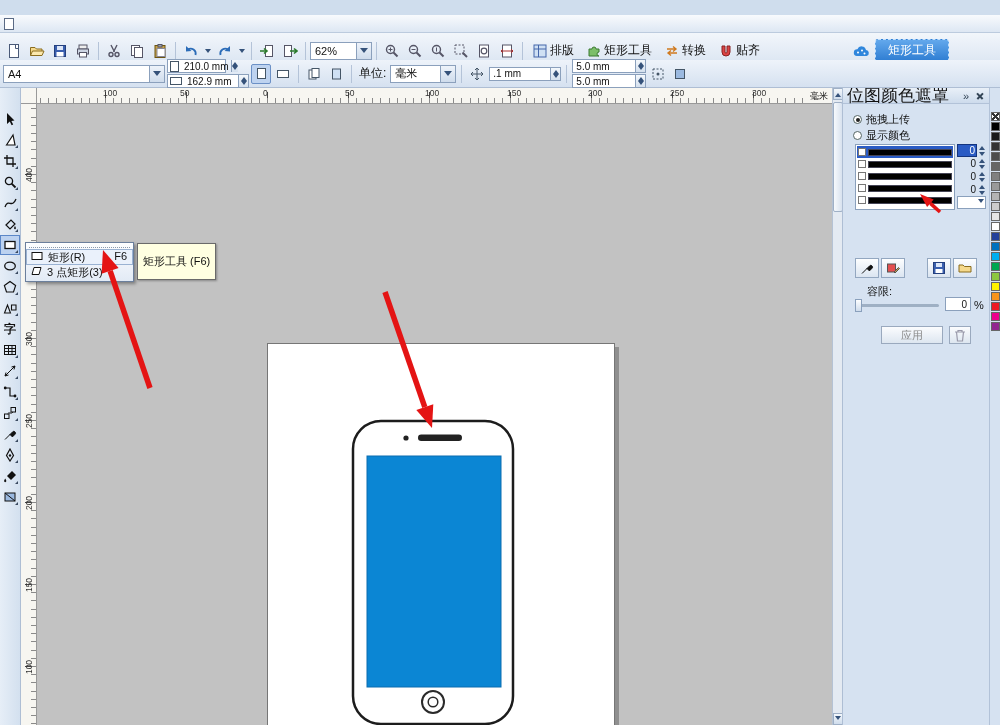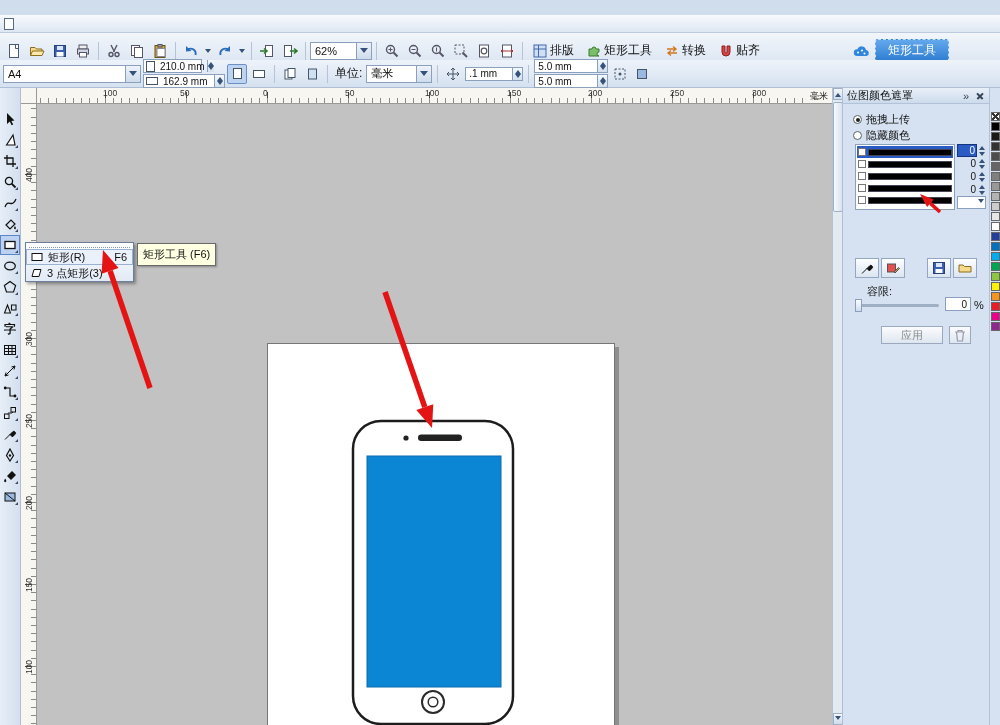--- a/index.html
+++ b/index.html
@@ -72,21 +72,21 @@
   .page{position:absolute;left:230px;top:239px;width:348px;height:520px;background:#fff;border:1px solid #767676;box-shadow:4px 4px 0 #8f8f8f}
 
   .vscroll{position:absolute;left:832px;top:88px;width:10px;bottom:0;background:#e4eaf2;border-left:1px solid #b5c2d4;z-index:3}
   .sarr{position:absolute;left:0;width:10px;height:12px;background:linear-gradient(#f4f8fc,#cfdcec);border:1px solid #9fb0c6;display:flex;align-items:center;justify-content:center}
   .sarr.up{top:0}.sarr.dn{bottom:0}
   .sthumb{position:absolute;left:0;top:14px;width:10px;height:110px;background:linear-gradient(90deg,#f6f9fc,#d8e2ef);border:1px solid #9fb0c6;border-radius:2px}
 
   
   .docker{position:absolute;left:842px;top:88px;width:147px;bottom:0;background:#d6e2f1;border-left:1px solid #aebed4;z-index:3;font-size:11px}
   .dtitle{position:absolute;left:0;top:0;width:100%;height:16px;background:linear-gradient(#e9f0f8,#cddbec);border-bottom:1px solid #b2c2d8;display:flex;align-items:center;padding:0 4px}
-  .dtitle .dlabel{font-size:11px}
+  .dtitle .dlabel{font-size:17px}
   .dchev{margin-left:auto;font-size:11px;color:#345;padding:0 3px}
   .dclose{width:11px;height:11px;position:relative;margin-left:2px}
   .dclose::before,.dclose::after{content:"";position:absolute;left:50%;top:50%;width:8px;height:1.5px;background:#345}
   .dclose::before{transform:translate(-50%,-50%) rotate(45deg)}
   .dclose::after{transform:translate(-50%,-50%) rotate(-45deg)}
   .radio-row{position:absolute;left:10px;display:flex;align-items:center;gap:4px}
   .radio{width:9px;height:9px;border:1px solid #566;border-radius:50%;background:#fff;flex:none}
   .radio.on::after{content:"";display:block;width:4px;height:4px;margin:1.5px;border-radius:50%;background:#222}
   .masklist{position:absolute;left:12px;top:56px;width:100px;height:66px;background:#fff;border:1px solid #8aa0bc;padding:1px}
   .crow{height:12px;display:flex;align-items:center;gap:2px;padding:0 1px}
@@ -108,25 +108,25 @@
   .trash-btn{position:absolute;left:106px;top:238px;width:22px;height:18px;border:1px solid #9aa9be;background:linear-gradient(#fbfcfe,#dde6f0);display:flex;align-items:center;justify-content:center}
 
   
   .palette{position:absolute;left:989px;top:88px;width:11px;bottom:0;background:#d6e2f1;border-left:1px solid #b2c2d8;padding-top:24px;display:flex;flex-direction:column;align-items:center;z-index:3}
   .chip{width:9px;height:9px;border:1px solid #666;margin-bottom:1px;flex:none;background:#fff}
   .chip.none{background-image:linear-gradient(45deg,transparent 42%,#333 42% 58%,transparent 58%),linear-gradient(-45deg,transparent 42%,#333 42% 58%,transparent 58%)}
 
   
   .flyout{position:absolute;left:25px;top:242px;width:109px;background:linear-gradient(#fdfeff,#e2eaf5);border:1px solid #6b7f9c;box-shadow:2px 2px 3px rgba(0,0,0,.35);z-index:40}
   .fgrip{height:4px;border-bottom:1px dotted #8a99ad;margin:1px 3px}
-  .frow{height:16px;display:flex;align-items:center;gap:4px;padding:0 3px;font-size:11px;white-space:nowrap}
+  .frow{height:16px;display:flex;gap:4px;padding:0 3px;font-size:11px;white-space:nowrap}
   .frow.hl{background:#eaf1fb;border:1px solid #9ab2d2}
   .ficon{width:14px;height:12px;display:flex;align-items:center;justify-content:center;flex:none}
   .fshort{margin-left:auto;padding-right:2px}
-  .tooltip{position:absolute;left:137px;top:243px;background:#ffffe1;border:1px solid #6a6a6a;padding:3px 5px;font-size:11px;white-space:nowrap;box-shadow:1px 1px 2px rgba(0,0,0,.3);z-index:45}
+  .tooltip{position:absolute;left:137px;top:243px;background:#ffffe1;border:1px solid #6a6a6a;padding:10px 5px;font-size:11px;white-space:nowrap;box-shadow:1px 1px 2px rgba(0,0,0,.3);z-index:45}
   .overlay{position:absolute;left:0;top:0;z-index:60;pointer-events:none}
 </style>
 </head>
 <body>
 
 <div class="app">
 
 
   <div class="menubar">
     <span class="doc-icon"></span>
@@ -290,21 +290,21 @@
           <path d="M5 13a3.4 3.4 0 0 1 .4-6.8A4.5 4.5 0 0 1 14 7a3 3 0 0 1 .6 5.9Z" fill="#2f86dc"></path>
           <circle cx="6" cy="9.5" r="1" fill="#fff"></circle>
           <circle cx="10" cy="7.5" r="1" fill="#fff"></circle>
           <circle cx="12.5" cy="10.5" r="1" fill="#fff"></circle>
         </svg>
       <span class="upload-pill">矩形工具</span>
     </span>
   </div>
 
   <div class="propbar">
-    <span class="combo" style="width:138px">
+    <span class="combo" style="width:162px">
       <span class="cval">A4</span>
       <span class="carr" style="margin-left:auto">
           <span class="tri-dn"></span>
         </span>
     </span>
     <span class="vstack">
       <span class="field" style="width:59px">
           <span class="picon"></span>
           <span class="fval">210.0 mm</span>
           <span class="spin">
@@ -354,21 +354,21 @@
       <span class="carr" style="margin-left:auto">
           <span class="tri-dn"></span>
         </span>
     </span>
     <span class="tsep"></span>
     <span class="pbtn">
         <svg width="14" height="14">
           <path d="M7 1v12M1 7h12M7 1 5 3M7 1l2 2M7 13l-2-2M7 13l2-2M1 7l2-2M1 7l2 2M13 7l-2-2M13 7l-2 2" stroke="#456" fill="none"></path>
         </svg>
       </span>
-    <span class="field" style="width:58px">
+    <span class="field" style="width:72px">
         <span class="fval">.1 mm</span>
         <span class="spin">
           <i>
             <span class="tri-up-s"></span>
           </i>
           <i>
             <span class="tri-dn-s"></span>
           </i>
         </span>
       </span>
@@ -567,21 +567,21 @@
       <span class="dlabel">位图颜色遮罩</span>
       <span class="dchev">»</span>
       <span class="dclose"></span>
     </div>
     <div class="radio-row" style="top:24px">
       <span class="radio on"></span>
       <span>拖拽上传</span>
     </div>
     <div class="radio-row" style="top:40px">
       <span class="radio"></span>
-      <span>隐藏颜色</span>
+      <span>显示颜色</span>
     </div>
     <div class="masklist">
         <div class="crow sel">
           <span class="cbx"></span>
           <span class="cbar" style="background:#000000"></span>
         </div>
         <div class="crow">
           <span class="cbx"></span>
           <span class="cbar" style="background:#000000"></span>
         </div>

